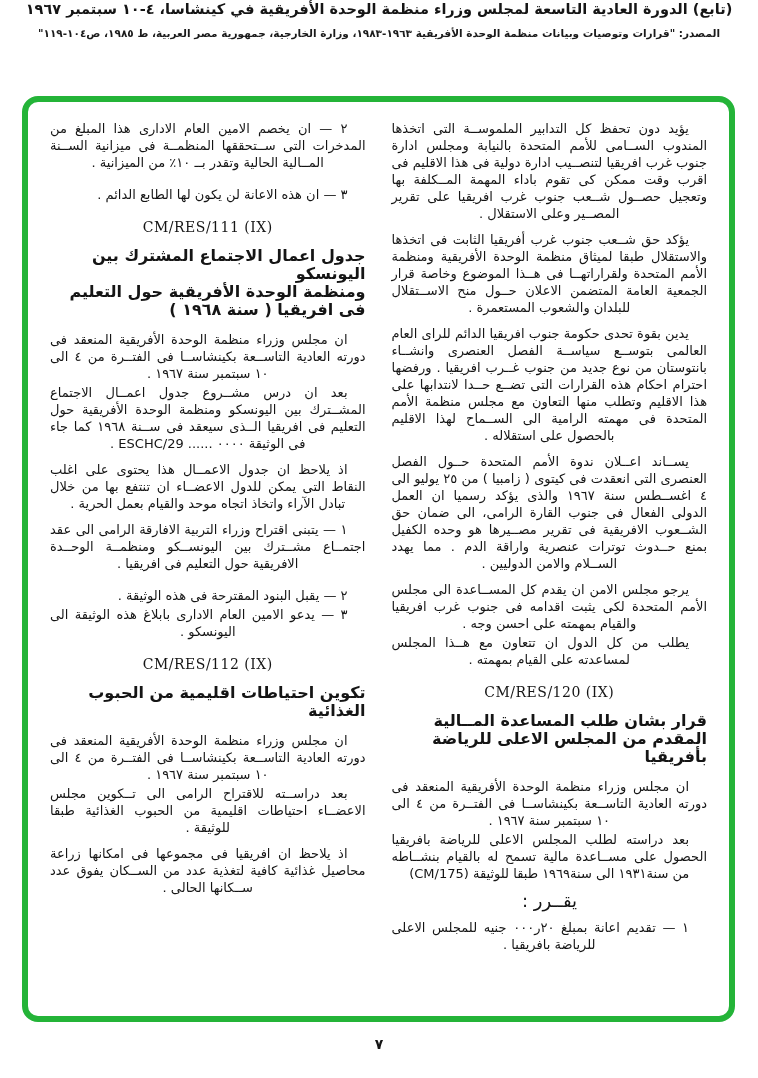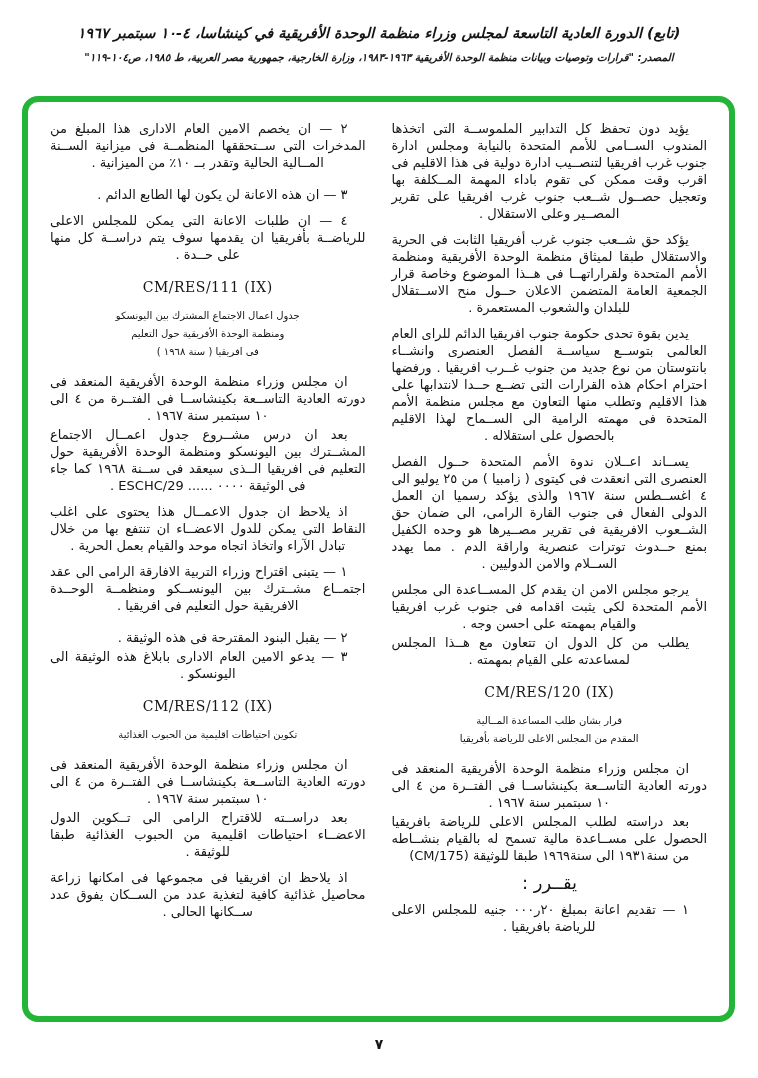--- a/index.html
+++ b/index.html
@@ -2,21 +2,21 @@
 <html lang="ar"><head>
 <meta charset="utf-8">
 <style>
   html,body{margin:0;padding:0;}
   body{
     width:758px;height:1078px;position:relative;background:#ffffff;
     font-family:"DejaVu Sans",sans-serif;color:#151515;
     -webkit-font-smoothing:antialiased;
   }
   
-  .page-header{direction:rtl;text-align:center;padding-top:24px;font-style:italic;}
+  .page-header{direction:rtl;text-align:center;}
   .page-header .title{font-weight:bold;font-size:14.5px;line-height:1.35;}
   .page-header .source{font-weight:bold;font-size:10.5px;margin-top:7px;color:#1b1b1b;}
   
   .content-frame{
     position:absolute;left:22px;top:96px;width:713px;height:926px;
     box-sizing:border-box;border:6px solid #24b438;border-radius:16px;
     padding:18px 22px 14px 22px;background:#fff;
   }
   .columns{display:flex;direction:rtl;gap:26px;height:100%;}
   .col{flex:1;min-width:0;}
@@ -25,21 +25,21 @@
     direction:rtl;text-align:justify;text-align-last:center;
     font-size:13px;line-height:17px;margin:0 0 9px 0;text-indent:18px;
   }
   .body.start{text-align-last:start;margin-top:15px;}
   .body.tight{margin-bottom:2px;}
   .res-label{
     direction:ltr;text-align:center;font-family:"DejaVu Serif","Liberation Serif",serif;
     font-size:14px;letter-spacing:.5px;margin:16px 0 12px 0;font-weight:500;
   }
   .res-title{
-    direction:rtl;text-align:center;font-weight:normal;font-size:10px;
+    direction:rtl;font-weight:bold;font-size:16px;
     line-height:18px;margin:0 0 12px 0;white-space:pre-line;
   }
   .decree{
     direction:rtl;text-align:right;font-size:18px;line-height:17px;
     margin:10px 130px 10px 0;text-indent:0;
   }
   
   .page-footer{
     position:absolute;left:0;top:1036px;width:758px;text-align:center;
     font-size:14px;font-weight:bold;
@@ -51,51 +51,50 @@
 <header class="page-header">
   <div class="title">(تابع) الدورة العادية التاسعة لمجلس وزراء منظمة الوحدة الأفريقية في كينشاسا، ٤-١٠ سبتمبر ١٩٦٧</div>
   <div class="source">المصدر: "قرارات وتوصيات وبيانات منظمة الوحدة الأفريقية ١٩٦٣-١٩٨٣، وزارة الخارجية، جمهورية مصر العربية، ط ١٩٨٥، ص١٠٤-١١٩"</div>
 </header>
 
 <main class="content-frame" style="border-color: rgb(36, 180, 56);">
   <div class="columns">
 
     <section class="col">
       <p class="body">يؤيد دون تحفظ كل التدابير الملموســة التى اتخذها المندوب الســامى للأمم المتحدة بالنيابة ومجلس ادارة جنوب غرب افريقيا لتنصــيب ادارة دولية فى هذا الاقليم فى اقرب وقت ممكن كى تقوم باداء المهمة المــكلفة بها وتعجيل حصــول شــعب جنوب غرب افريقيا على تقرير المصــير وعلى الاستقلال .</p>
-      <p class="body">يؤكد حق شــعب جنوب غرب أفريقيا الثابت فى الحرية والاستقلال طبقا لميثاق منظمة الوحدة الأفريقية ومنظمة الأمم المتحدة ولقراراتهــا فى هــذا الموضوع وخاصة قرار الجمعية العامة المتضمن الاعلان حــول منح الاســتقلال للبلدان والشعوب المستعمرة .</p>
+      <p class="body">يؤكد حق شــعب جنوب غرب أفريقيا الثابت فى اتخذها والاستقلال طبقا لميثاق منظمة الوحدة الأفريقية ومنظمة الأمم المتحدة ولقراراتهــا فى هــذا الموضوع وخاصة قرار الجمعية العامة المتضمن الاعلان حــول منح الاســتقلال للبلدان والشعوب المستعمرة .</p>
       <p class="body">يدين بقوة تحدى حكومة جنوب افريقيا الدائم للراى العام العالمى بتوســع سياســة الفصل العنصرى وانشــاء بانتوستان من نوع جديد من جنوب غــرب افريقيا . ورفضها احترام احكام هذه القرارات التى تضــع حــدا لانتدابها على هذا الاقليم وتطلب منها التعاون مع مجلس منظمة الأمم المتحدة فى مهمته الرامية الى الســماح لهذا الاقليم بالحصول على استقلاله .</p>
       <p class="body">يســاند اعــلان ندوة الأمم المتحدة حــول الفصل العنصرى التى انعقدت فى كيتوى ( زامبيا ) من ٢٥ يوليو الى ٤ اغســطس سنة ١٩٦٧ والذى يؤكد رسميا ان العمل الدولى الفعال فى جنوب القارة الرامى، الى ضمان حق الشــعوب الافريقية فى تقرير مصــيرها هو وحده الكفيل بمنع حــدوث توترات عنصرية واراقة الدم . مما يهدد الســلام والامن الدوليين .</p>
       <p class="body tight">يرجو مجلس الامن ان يقدم كل المســاعدة الى مجلس الأمم المتحدة لكى يثبت اقدامه فى جنوب غرب افريقيا والقيام بمهمته على احسن وجه .</p>
       <p class="body">يطلب من كل الدول ان تتعاون مع هــذا المجلس لمساعدته على القيام بمهمته .</p>
       <div class="res-label">CM/RES/120 (IX)</div>
       <h2 class="res-title">قرار بشان طلب المساعدة المــالية
 المقدم من المجلس الاعلى للرياضة بأفريقيا</h2>
       <p class="body tight">ان مجلس وزراء منظمة الوحدة الأفريقية المنعقد فى دورته العادية التاســعة بكينشاســا فى الفتــرة من ٤ الى ١٠ سبتمبر سنة ١٩٦٧ .</p>
       <p class="body">بعد دراسته لطلب المجلس الاعلى للرياضة بافريقيا الحصول على مســاعدة مالية تسمح له بالقيام بنشــاطه من سنة١٩٣١ الى سنة١٩٦٩ طبقا للوثيقة (CM/175)</p>
       <p class="decree">يقــرر :</p>
       <p class="body">١ — تقديم اعانة بمبلغ ٢٠ر٠٠٠ جنيه للمجلس الاعلى للرياضة بافريقيا .</p>
     </section>
 
     <section class="col">
       <p class="body">٢ — ان يخصم الامين العام الادارى هذا المبلغ من المدخرات التى ســتحققها المنظمــة فى ميزانية الســنة المــالية الحالية وتقدر بــ ١٠٪ من الميزانية .</p>
       <p class="body start">٣ — ان هذه الاعانة لن يكون لها الطابع الدائم .</p>
-      <p class="body">٤ — ان طلبات الاعانة التى يمكن للمجلس الاعلى للرياضــة بأفريقيا ان يقدمها سوف يتم دراســة كل منها على حــدة .</p>
       <div class="res-label">CM/RES/111 (IX)</div>
       <h2 class="res-title">جدول اعمال الاجتماع المشترك بين اليونسكو
 ومنظمة الوحدة الأفريقية حول التعليم
 فى افريقيا ( سنة ١٩٦٨ )</h2>
       <p class="body tight">ان مجلس وزراء منظمة الوحدة الأفريقية المنعقد فى دورته العادية التاســعة بكينشاســا فى الفتــرة من ٤ الى ١٠ سبتمبر سنة ١٩٦٧ .</p>
       <p class="body">بعد ان درس مشــروع جدول اعمــال الاجتماع المشــترك بين اليونسكو ومنظمة الوحدة الأفريقية حول التعليم فى افريقيا الــذى سيعقد فى ســنة ١٩٦٨ كما جاء فى الوثيقة ٠٠٠٠ ...... ESCHC/29 .</p>
       <p class="body">اذ يلاحظ ان جدول الاعمــال هذا يحتوى على اغلب النقاط التى يمكن للدول الاعضــاء ان تنتفع بها من خلال تبادل الآراء واتخاذ اتجاه موحد والقيام بعمل الحرية .</p>
       <p class="body">١ — يتبنى اقتراح وزراء التربية الافارقة الرامى الى عقد اجتمــاع مشــترك بين اليونســكو ومنظمــة الوحــدة الافريقية حول التعليم فى افريقيا .</p>
       <p class="body start tight">٢ — يقبل البنود المقترحة فى هذه الوثيقة .</p>
       <p class="body">٣ — يدعو الامين العام الادارى بابلاغ هذه الوثيقة الى اليونسكو .</p>
       <div class="res-label">CM/RES/112 (IX)</div>
       <h2 class="res-title">تكوين احتياطات اقليمية من الحبوب الغذائية</h2>
       <p class="body tight">ان مجلس وزراء منظمة الوحدة الأفريقية المنعقد فى دورته العادية التاســعة بكينشاســا فى الفتــرة من ٤ الى ١٠ سبتمبر سنة ١٩٦٧ .</p>
-      <p class="body">بعد دراســته للاقتراح الرامى الى تــكوين الدول الاعضــاء احتياطات اقليمية من الحبوب الغذائية طبقا للوثيقة .</p>
+      <p class="body">بعد دراســته للاقتراح الرامى الى تــكوين مجلس الاعضــاء احتياطات اقليمية من الحبوب الغذائية طبقا للوثيقة .</p>
       <p class="body">اذ يلاحظ ان افريقيا فى مجموعها فى امكانها زراعة محاصيل غذائية كافية لتغذية عدد من الســكان يفوق عدد ســكانها الحالى .</p>
     </section>
 
   </div>
 </main>
 
 <footer class="page-footer">٧</footer>
 
 </body></html>

